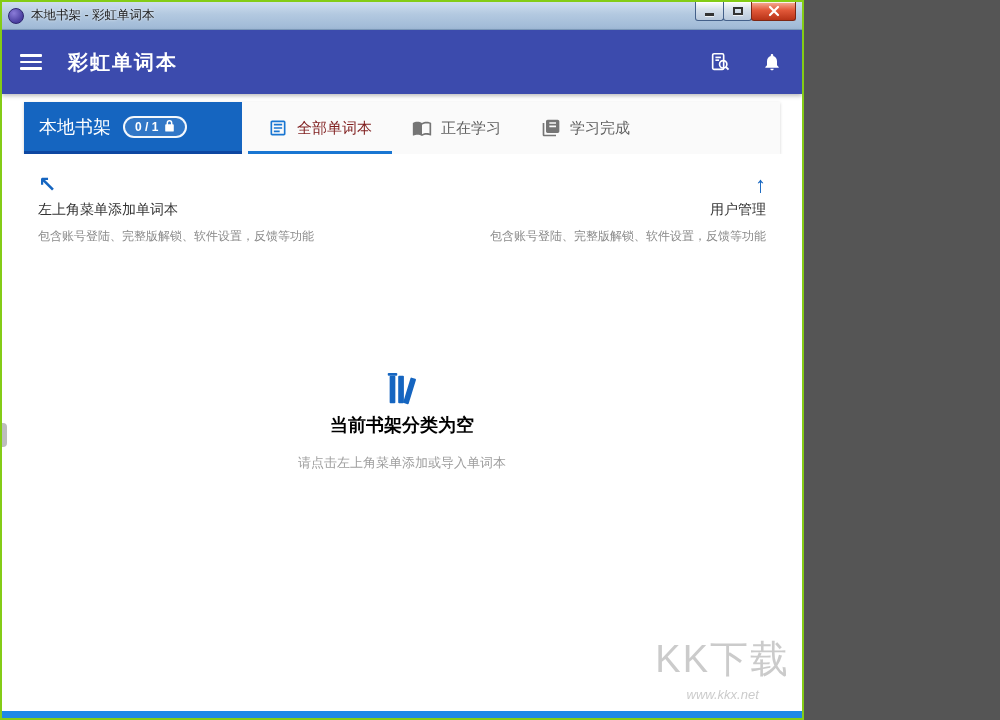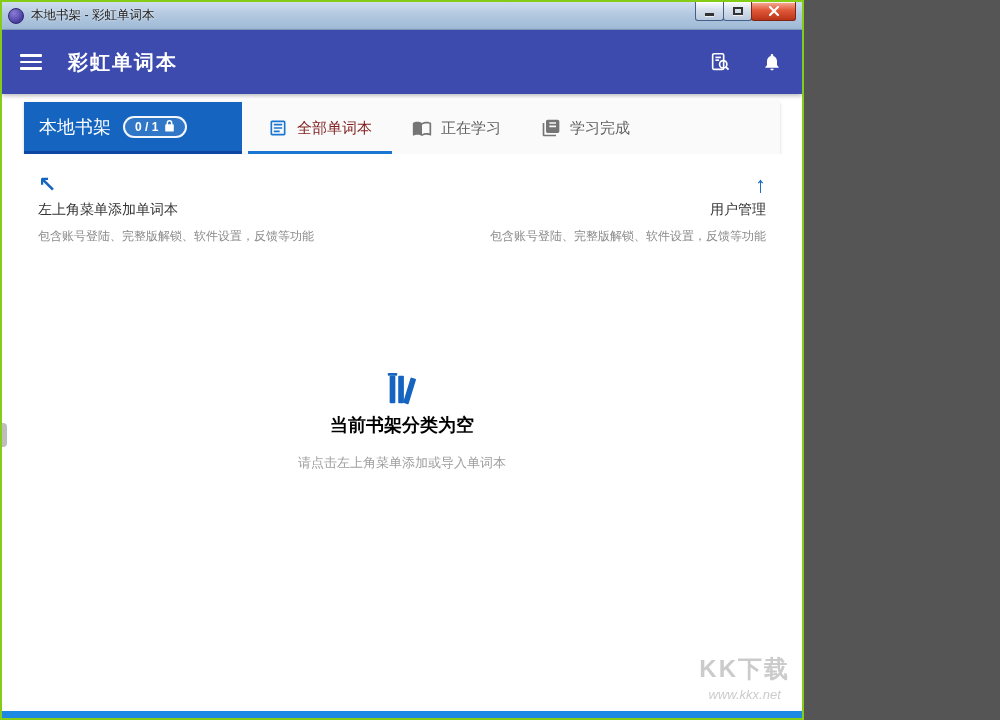--- a/index.html
+++ b/index.html
@@ -96,21 +96,21 @@
 
   
   .left-handle {
     position:absolute; left:0; top:421; width:5px; height:24px;
     top:421px; background:#bdbdbd; border-radius:0 4px 4px 0;
   }
   .watermark {
     position:absolute; right:12px; bottom:16px; text-align:center;
     color:rgba(140,140,140,.45); pointer-events:none;
   }
-  .watermark .wm1 { font-size:24px; font-weight:bold; letter-spacing:2px; }
+  .watermark .wm1 { font-size:38px; font-weight:normal; letter-spacing:2px; }
   .watermark .wm2 { font-size:13px; margin-top:2px;font-style:italic; }
   .bottom-bar {
     position:absolute; left:0; right:0; bottom:0; height:7px; background:#1e88e5;
   }
 </style>
 </head>
 <body>
 
 <div class="window">
 

